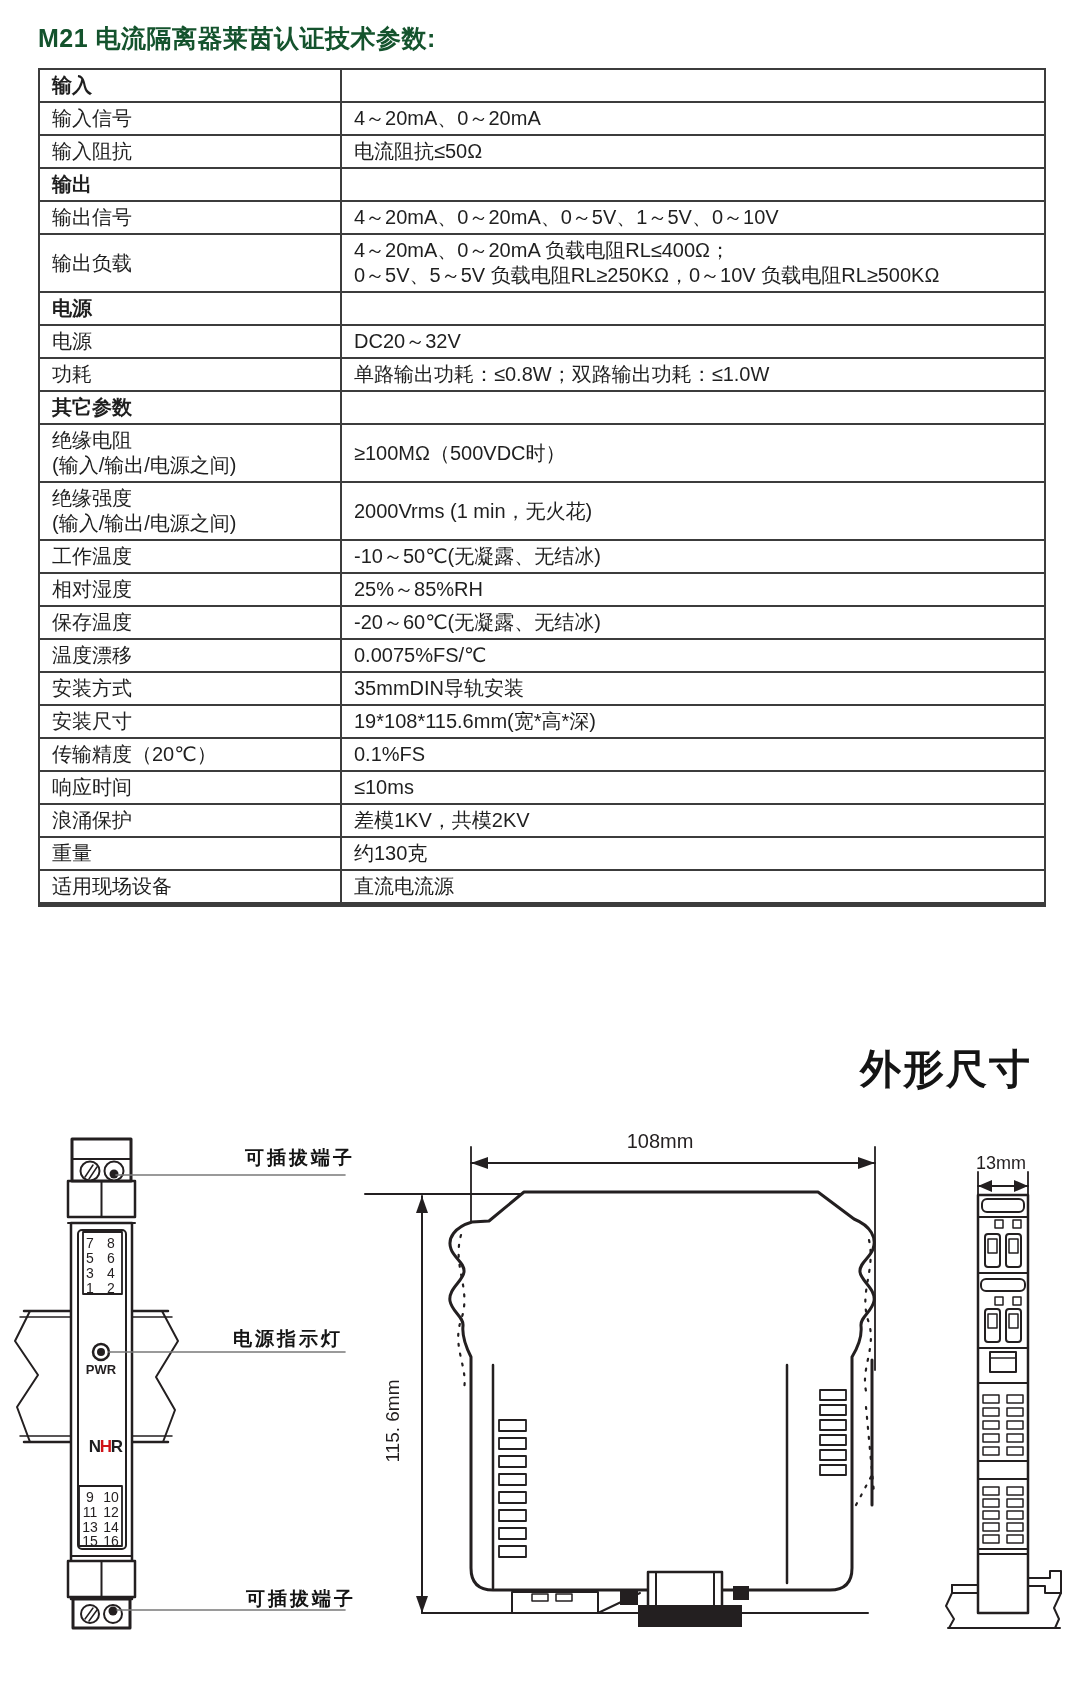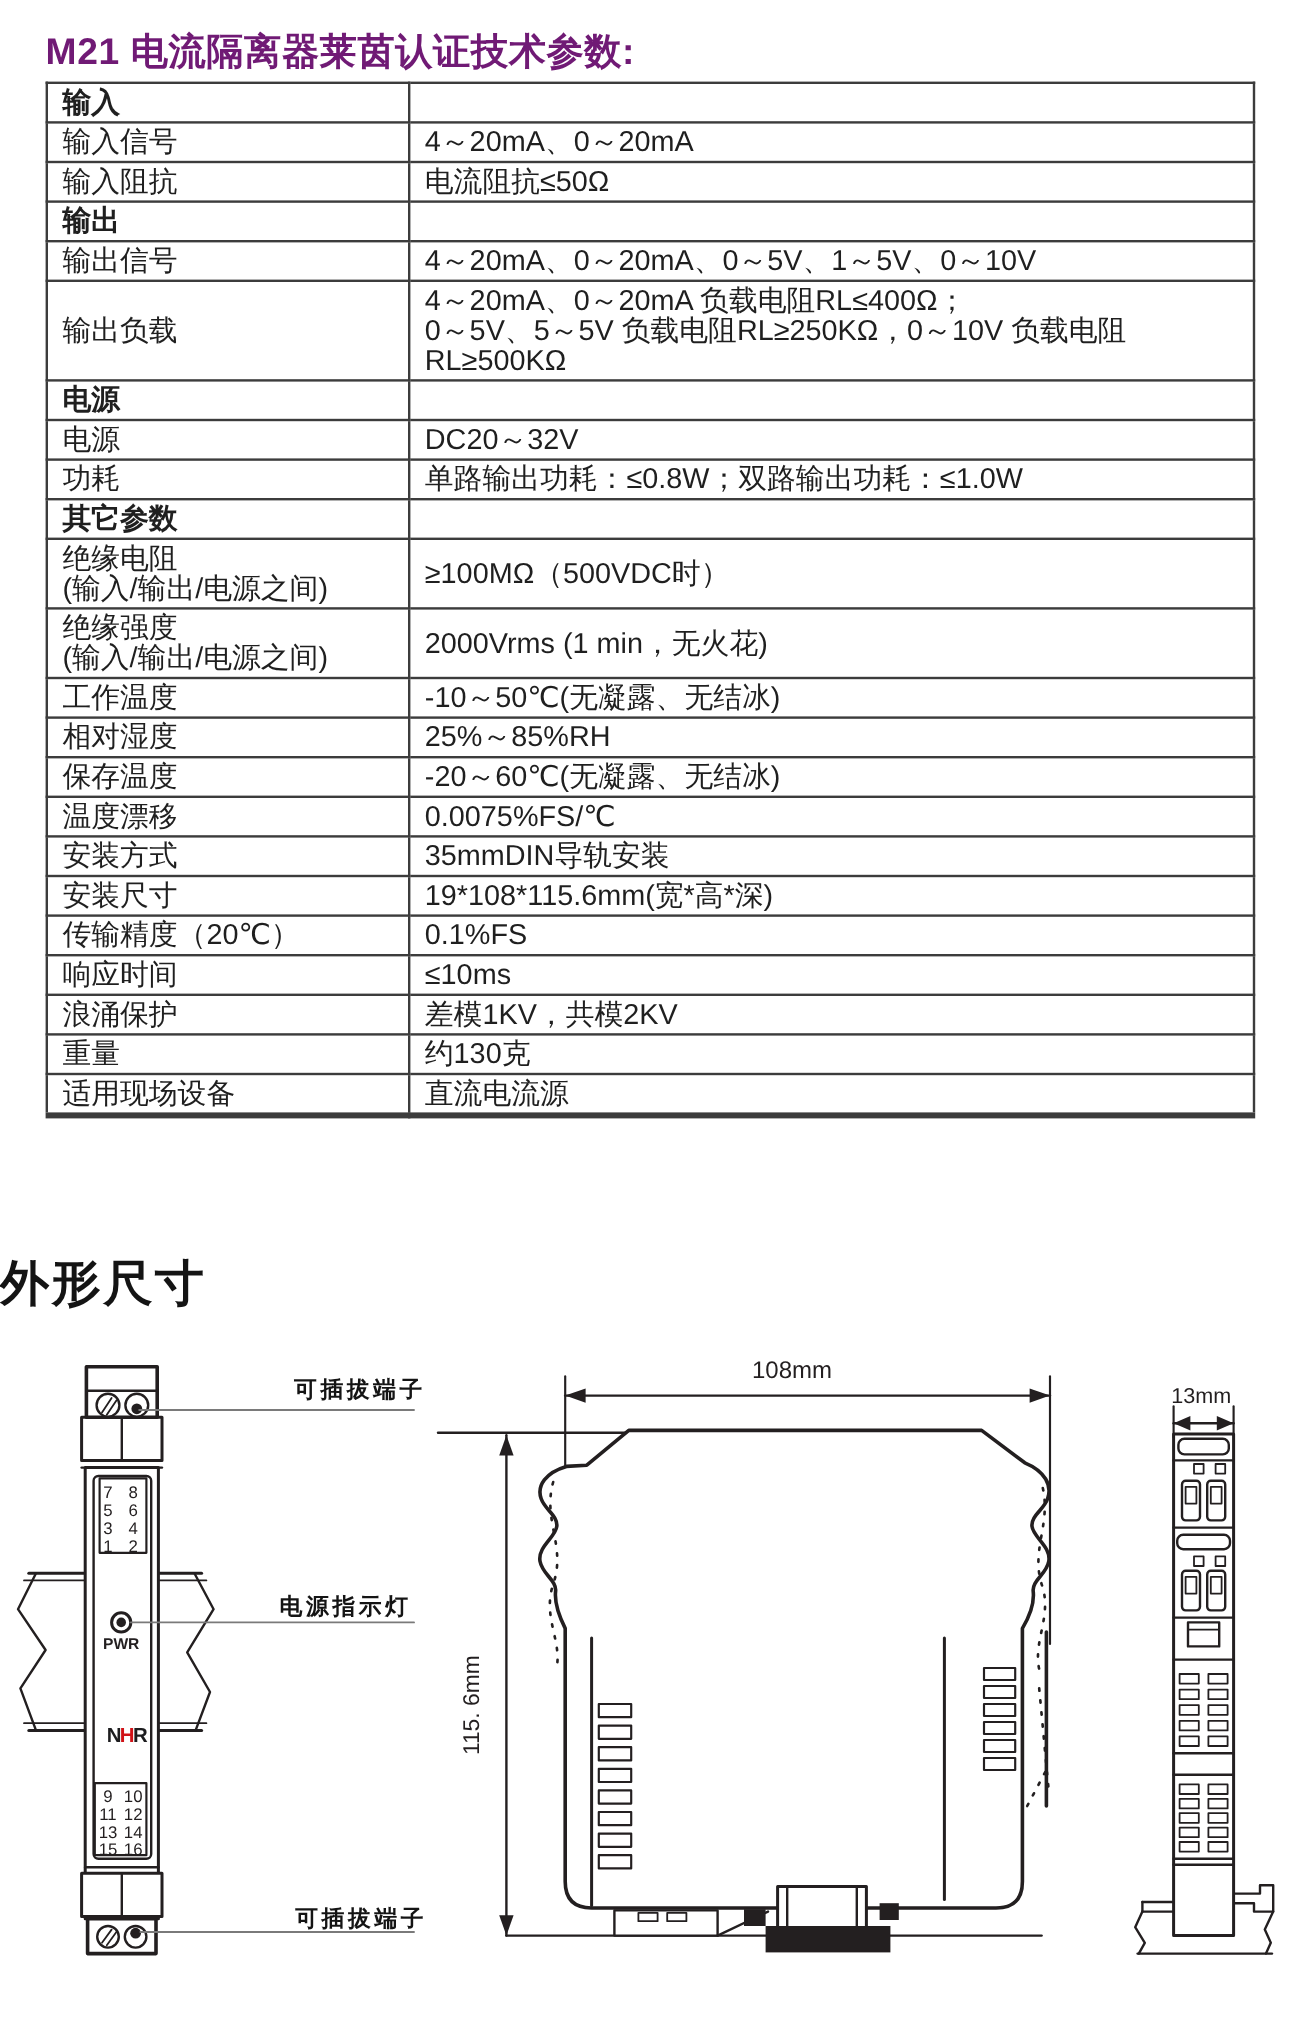--- a/index.html
+++ b/index.html
@@ -2,35 +2,35 @@
 <html><head>
 <meta charset="utf-8">
 <style>
   html,body{margin:0;padding:0;}
   body{
     width:1080px;height:1695px;position:relative;background:#ffffff;
     font-family:"Liberation Sans","DejaVu Sans",sans-serif;color:#1f1f1f;overflow:hidden;
   }
   .page-title{
     position:absolute;top:22px;left:38px;margin:0;
-    font-size:31px;font-weight:bold;color:#701a75;letter-spacing:0.5px;
+    font-size:25px;font-weight:bold;color:#14532d;letter-spacing:0.5px;
   }
   table.spec{
     position:absolute;top:68px;left:38px;width:1008px;
     border-collapse:collapse;table-layout:fixed;
     border:2px solid #3c3c3c;border-bottom:5px solid #3c3c3c;
   }
   table.spec td{
-    border:2px solid #3c3c3c;font-size:24px;line-height:25px;
+    border:2px solid #3c3c3c;font-size:20px;line-height:25px;
     padding:3px 12px;vertical-align:middle;white-space:pre-line;color:#1f1f1f;
   }
   table.spec td.c1{width:276px;}
   table.spec td.sec{font-weight:bold;}
   .dim-title{
-    position:absolute;top:1042px;left:0;width:1032px;margin:0;text-align:left;
+    position:absolute;top:1042px;left:0;width:1032px;margin:0;text-align:right;
     font-size:41px;font-weight:bold;letter-spacing:2px;color:#141414;
   }
   svg text{font-family:"Liberation Sans","DejaVu Sans",sans-serif;}
   .callout{font-size:19px;font-weight:bold;letter-spacing:3px;fill:#141414;}
   .dimtext{fill:#231f20;}
   .num{fill:#231f20;font-size:14px;}
 </style>
 </head>
 <body>
 

